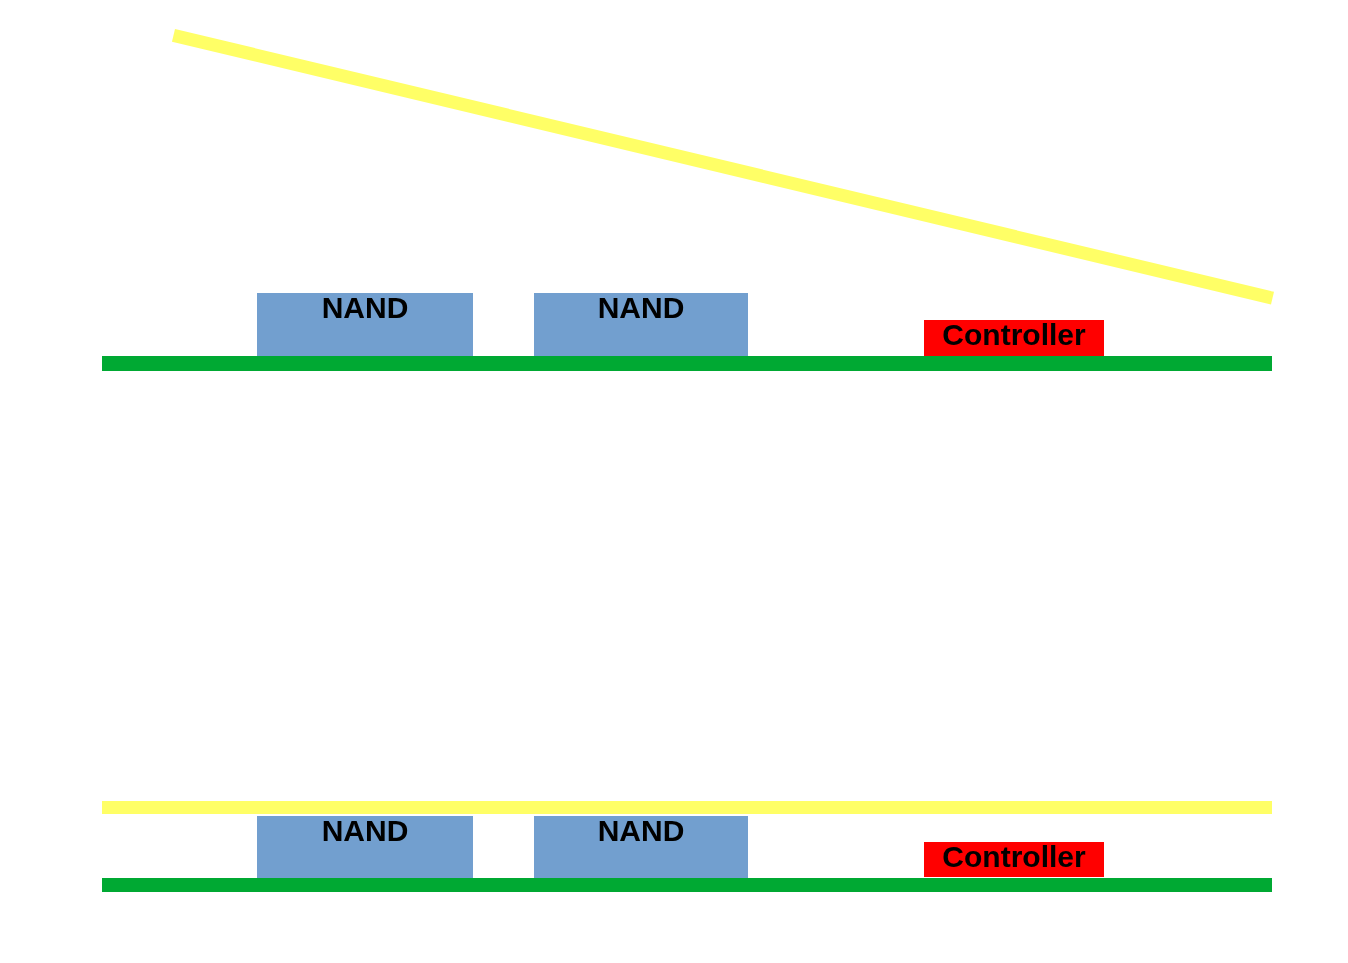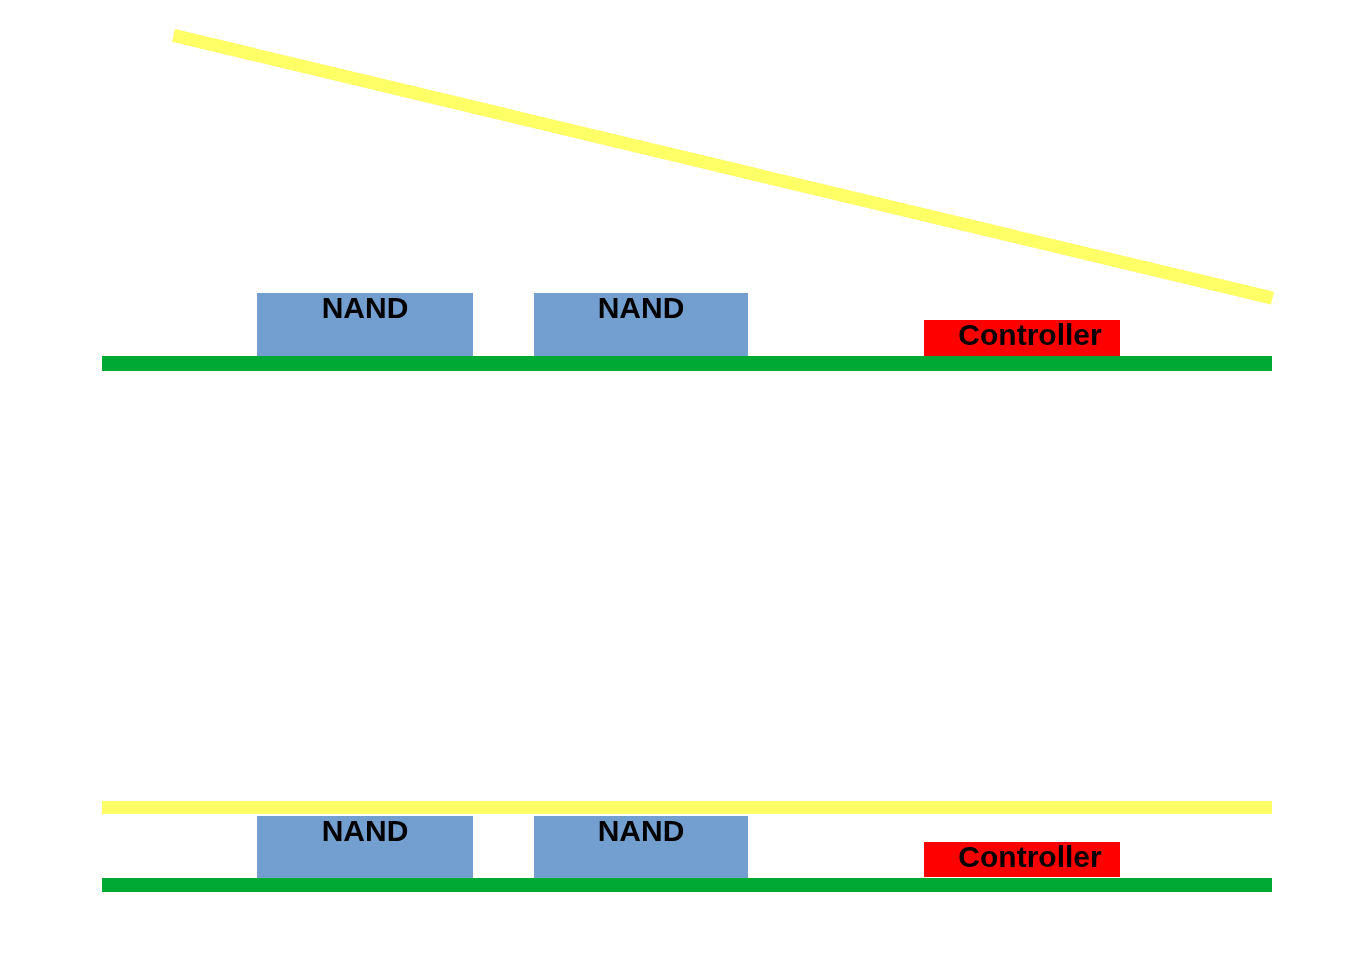--- a/index.html
+++ b/index.html
@@ -24,21 +24,20 @@
     font-size: 30px;
     line-height: 1;
     white-space: nowrap;
     font-weight: bold;
   }
   .nand {
     background: #729fcf;
   }
   .controller {
     background: #ff0000;
-    padding-left: 16px;
   }
   .pcb {
     position: absolute;
     background: #00a933;
   }
   .pad-flat {
     position: absolute;
     background: #ffff66;
   }
   .pad-tilted {

